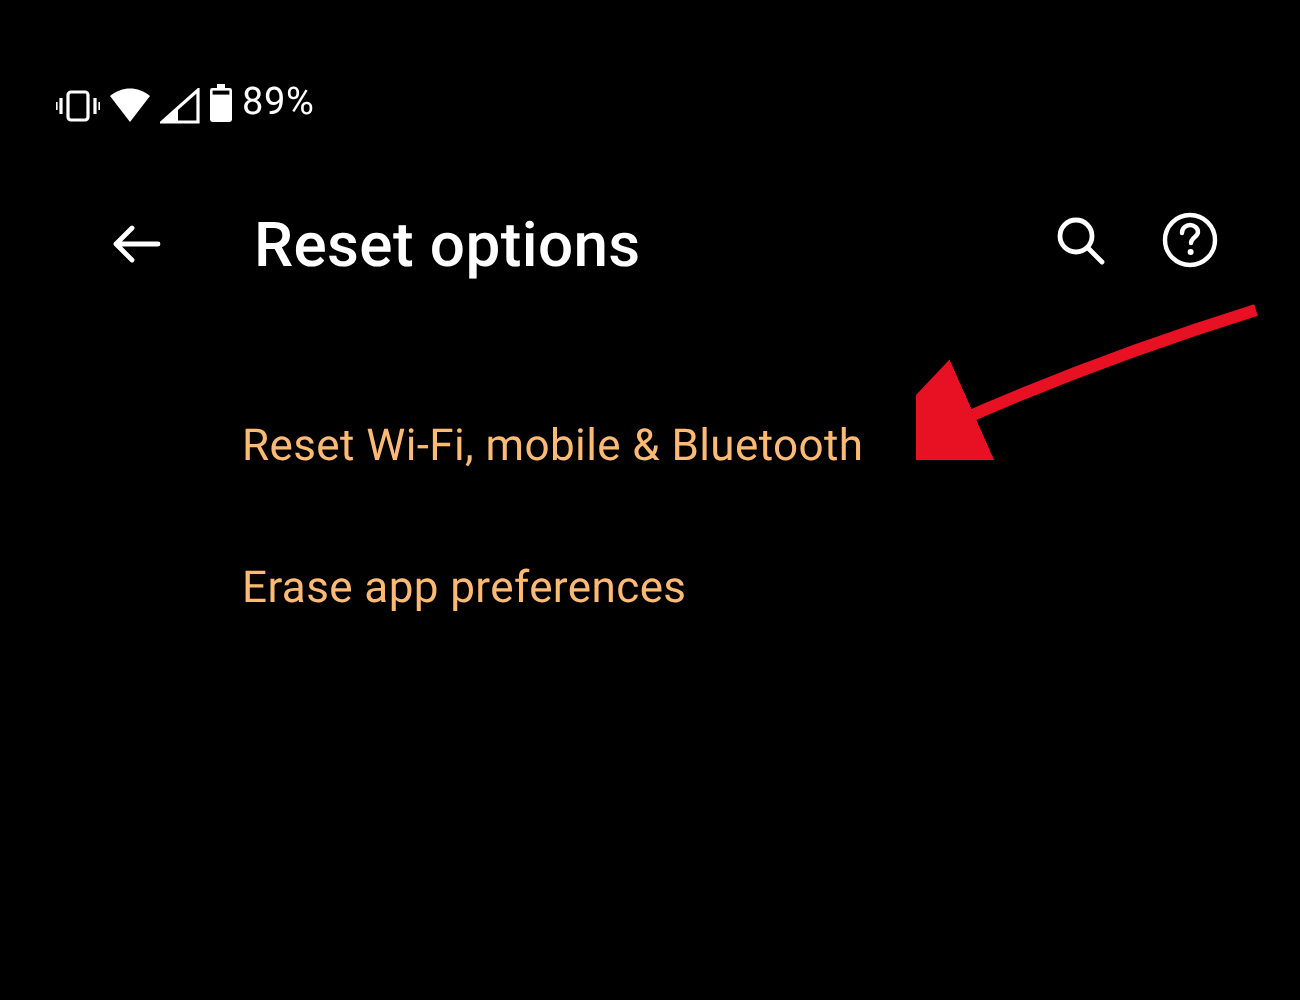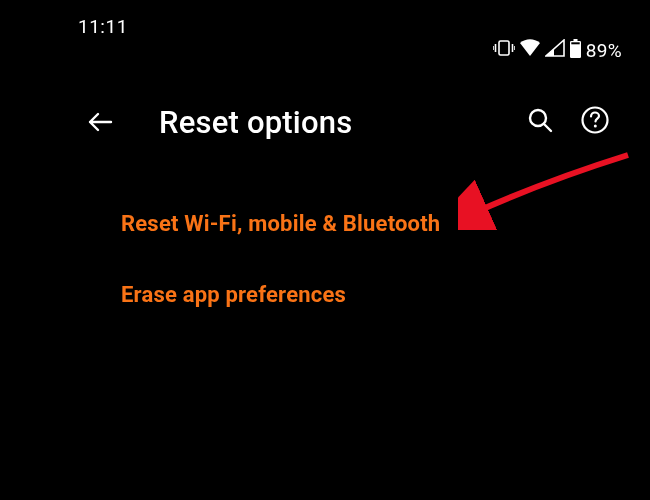--- a/index.html
+++ b/index.html
@@ -24,38 +24,37 @@
       height: 48px;
     }
     .status-left {
       font-size: 19px;
       font-weight: 400;
       letter-spacing: 0.5px;
       padding-left: 50px;
     }
     .status-right {
       display: flex;
-      align-items: flex-start;
+      align-items: flex-end;
       gap: 4px;
       margin-top: 48px;
     }
     .status-right .icon {
       display: inline-flex;
       align-items: center;
     }
     .battery-text {
       font-size: 19px;
       font-weight: 400;
       letter-spacing: 0.3px;
     }
     .header {
       display: flex;
       align-items: center;
-      padding: 50px 20px 18px 20px;
-      margin-left: 48px;
+      padding: 50px 20px 18px 36px;
     }
     .back-btn {
       width: 48px;
       height: 48px;
       display: flex;
       align-items: center;
       justify-content: center;
       margin-left: 8px;
     }
     .page-title {
@@ -70,36 +69,35 @@
       align-items: center;
       gap: 26px;
       margin-right: 20px;
     }
     .options-list {
       padding-top: 24px;
     }
     .option-item {
       padding: 23px 20px 23px 121px;
       font-size: 22px;
-      font-weight: 700;
-      color: #f97316;
+      font-weight: 400;
+      color: #fdba74;
       letter-spacing: 0.2px;
     }
     .arrow-annotation {
       position: absolute;
       top: 150px;
       left: 458px;
       pointer-events: none;
     }
   </style>
 </head>
 <body>
 
 <div class="status-bar">
-  <div class="status-left">11:11</div>
   <div class="status-right">
     <span class="icon">
       <svg width="22" height="18" viewBox="0 0 22 18">
         <rect x="6" y="2" width="10" height="14" rx="1.5" fill="none" stroke="#fff" stroke-width="1.6"></rect>
         <line x1="2.5" y1="5" x2="2.5" y2="13" stroke="#fff" stroke-width="1.6"></line>
         <line x1="0" y1="7" x2="0" y2="11" stroke="#fff" stroke-width="1.6"></line>
         <line x1="19.5" y1="5" x2="19.5" y2="13" stroke="#fff" stroke-width="1.6"></line>
         <line x1="22" y1="7" x2="22" y2="11" stroke="#fff" stroke-width="1.6"></line>
       </svg>
     </span>

